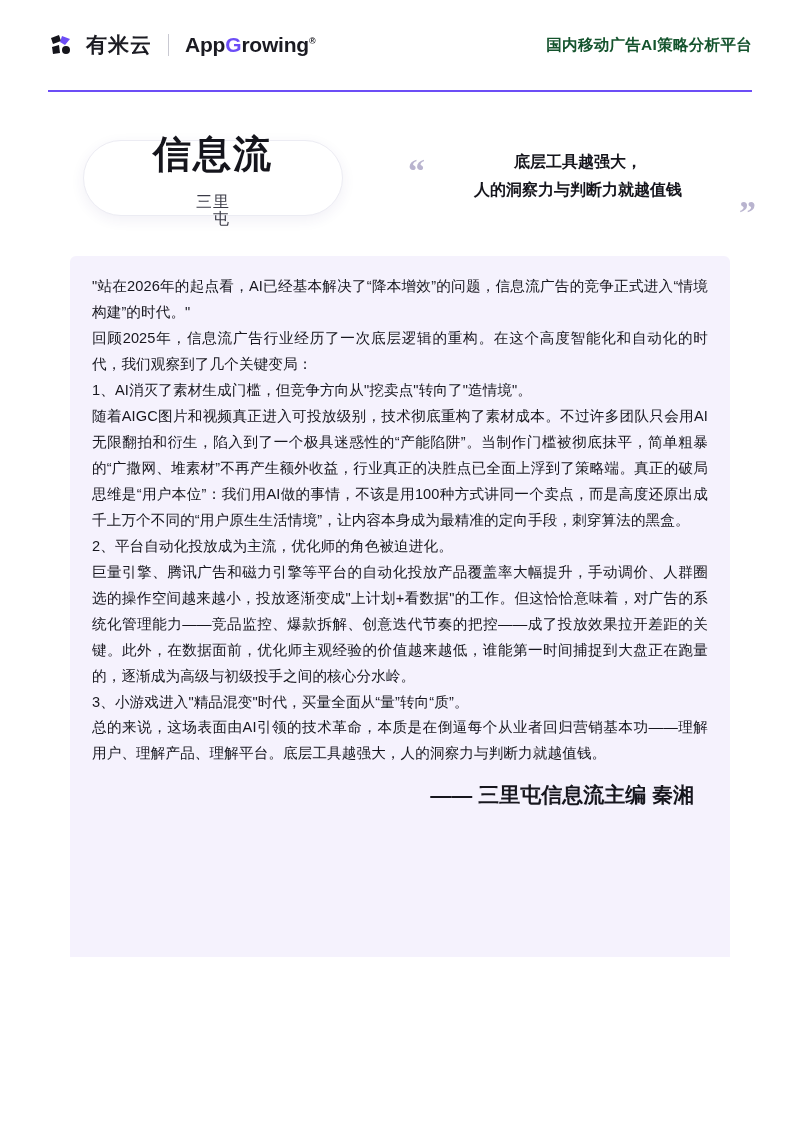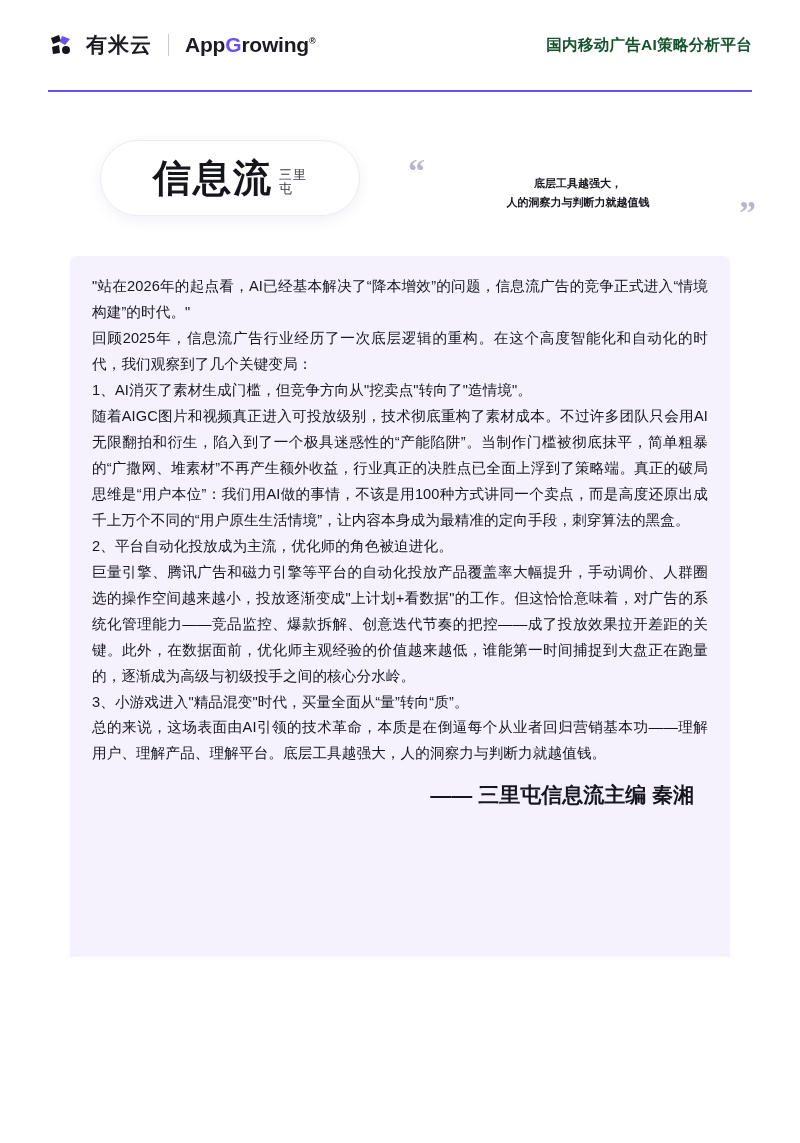--- a/index.html
+++ b/index.html
@@ -85,73 +85,74 @@
   
   .hero {
     position: absolute;
     top: 140px;
     left: 48px;
     width: 704px;
     height: 96px;
   }
   .pill {
     position: absolute;
-    left: 52px;
+    left: 35px;
     top: 0;
     width: 260px;
     height: 76px;
     border-radius: 38px;
     background: #ffffff;
     border: 1px solid #ececf3;
     box-shadow: 0 4px 14px rgba(60,40,130,0.07);
     display: flex;
     align-items: center;
     justify-content: center;
     gap: 6px;
+    flex-direction: column;
   }
   .pill-main {
     font-family: "Liberation Serif", serif;
     font-size: 38px;
     font-weight: bold;
     color: #15151c;
     letter-spacing: 2px;
   }
   .pill-sub {
     display: flex;
     flex-direction: column;
     line-height: 1.05;
-    font-size: 13px;
+    font-size: 16px;
     color: #3a3a46;
     letter-spacing: 1px;
     padding-top: 8px;
+    align-items: flex-end;
   }
   .quote-block {
     position: absolute;
     left: 360px;
     top: 8px;
     width: 340px;
     text-align: center;
   }
   .quote-mark {
     position: absolute;
     font-family: "Liberation Serif", serif;
     font-size: 34px;
     color: #b9b4cf;
     font-weight: bold;
     line-height: 1;
   }
   .quote-open { left: 0; top: 6px; }
   .quote-close { right: -8px; top: 48px; }
   .quote-lines {
-    font-size: 11px;
+    font-size: 16px;
     color: #15151c;
     font-weight: bold;
     line-height: 1.75;
     padding: 0 26px;
-    margin-top: 26px;
   }
 
   
   .card {
     position: absolute;
     top: 256px;
     left: 70px;
     width: 660px;
     min-height: 752px;
     background: #f5f2fd;

